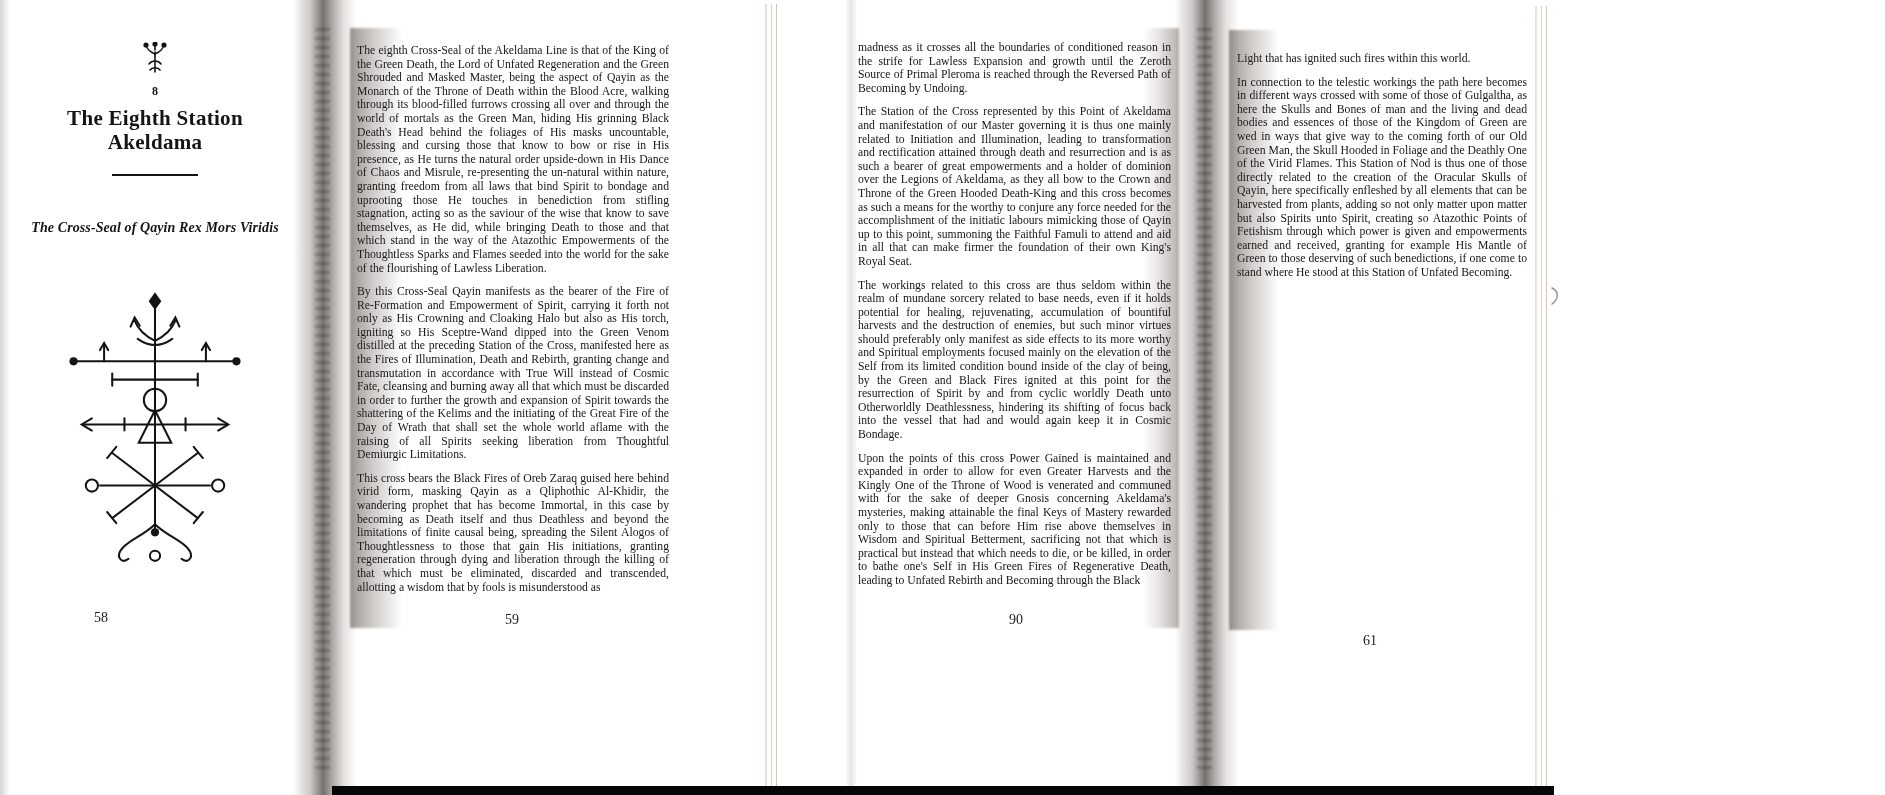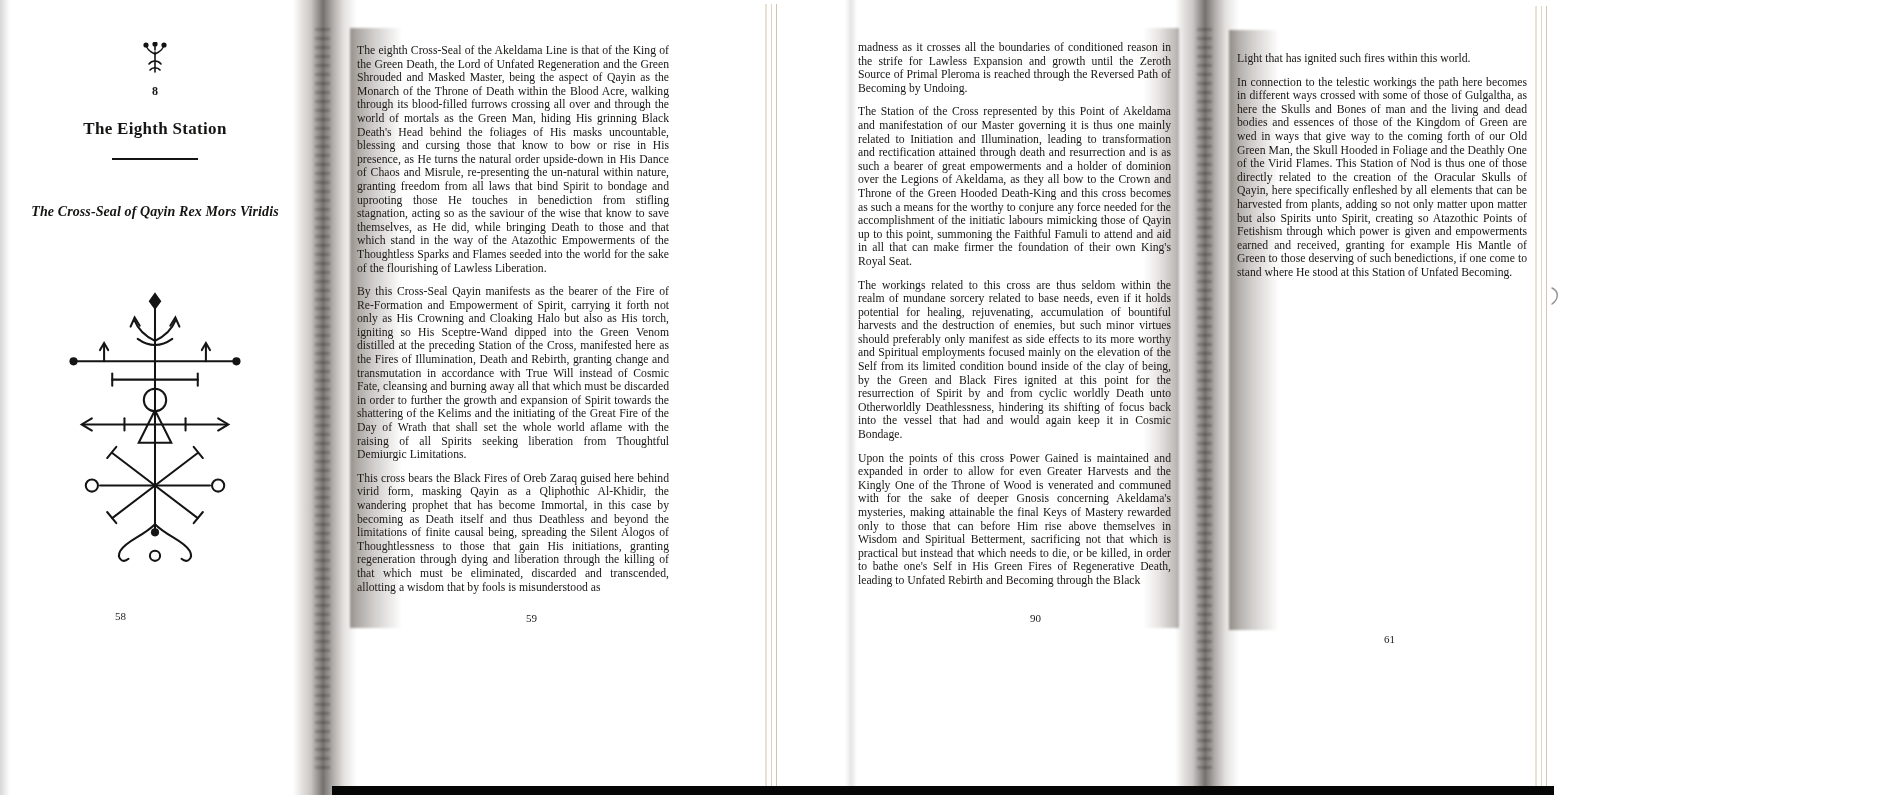--- a/index.html
+++ b/index.html
@@ -15,31 +15,31 @@
     z-index:2;
   }
   .textcol p{margin:0 0 10px 0;}
   
   .chapter{
     position:absolute;left:22px;top:42px;width:266px;text-align:center;z-index:2;
   }
   .chapter .ornament{display:inline-block;height:34px;}
   .chapter .chapnum{font-size:12px;font-weight:bold;margin-top:4px;}
   .chapter .title{
-    font-size:17px;font-weight:bold;line-height:1.12;margin-top:20px;
+    font-size:21px;font-weight:bold;line-height:1.12;margin-top:8px;
     letter-spacing:0.3px;
   }
   .chapter .rule{width:86px;height:2px;background:#141414;margin:20px auto 0 auto;}
   .chapter .subtitle{
     margin-top:44px;font-style:italic;font-size:14px;font-weight:bold;
     letter-spacing:0.1px;white-space:nowrap;
   }
   .sigil{position:absolute;left:52px;top:288px;z-index:2;}
   
-  .pageno{position:absolute;font-size:11px;color:#1b1b1b;z-index:2;margin-left:21px;}
+  .pageno{position:absolute;font-size:14px;color:#1b1b1b;z-index:2;}
   #no58{left:94px;top:610px;}
   #no59{left:505px;top:612px;text-align:center;}
   #no60{left:1009px;top:612px;}
   #no61{left:1363px;top:633px;}
   
   .gutter{
     position:absolute;top:0;height:795px;width:64px;z-index:3;pointer-events:none;
     background:linear-gradient(90deg,
       rgba(0,0,0,0) 0%,
       rgba(60,46,36,0.28) 28%,
@@ -105,20 +105,21 @@
         <circle cx="6" cy="3" r="1.8" fill="#141414"></circle>
         <circle cx="24" cy="3" r="1.8" fill="#141414"></circle>
         <circle cx="15" cy="2" r="1.8" fill="#141414"></circle>
         <path d="M9 22 C12 18 18 18 21 22"></path>
         <path d="M10 28 C12 25 18 25 20 28"></path>
       </svg>
     </span>
     <div class="chapnum">8</div>
     <div class="title">
       <div>The Eighth Station</div>
+      <div>Akeldama</div>
     </div>
     <div class="rule"></div>
     <div class="subtitle">The Cross-Seal of Qayin Rex Mors Viridis</div>
   </div>
 
   <div class="sigil">
     <svg width="206" height="280" viewBox="0 0 200 275" fill="none" stroke="#141414" stroke-width="2" stroke-linecap="round">
 
       <line x1="100" y1="42" x2="100" y2="236"></line>
 

